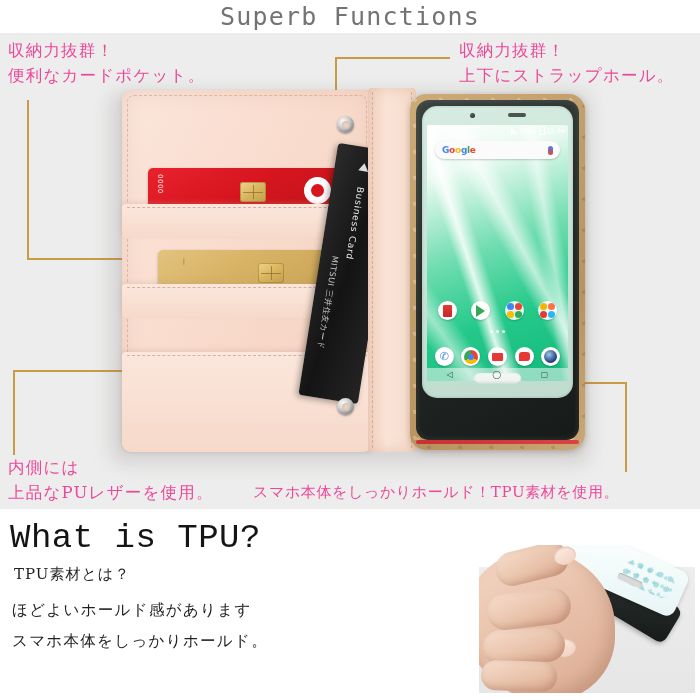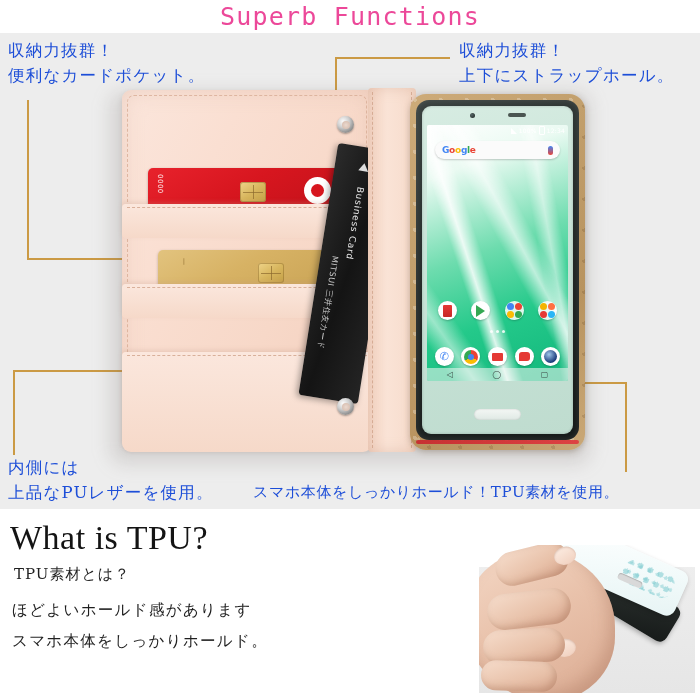--- a/index.html
+++ b/index.html
@@ -10,25 +10,25 @@
   }
   .page{position:relative;width:700px;height:700px;overflow:hidden;background:#fff;}
 
   
   .features{position:absolute;left:0;top:0;width:700px;height:509px;background:#ffffff;overflow:hidden;}
   .feat-bg{position:absolute;left:0;top:33px;width:700px;height:476px;background:#ededed;}
 
   .title{
     position:absolute;left:0;top:2px;width:700px;text-align:center;
     font-family:"DejaVu Sans Mono","Liberation Mono",monospace;
-    font-size:25px;letter-spacing:1.2px;color:#ec4899;font-weight:400;
+    font-size:25px;letter-spacing:1.2px;color:#737373;font-weight:400;
   }
 
   
-  .cap{position:absolute;color:#1d4ed8;font-size:16.5px;line-height:25px;
+  .cap{position:absolute;color:#ec4899;font-size:16.5px;line-height:25px;
        font-family:"DejaVu Serif","Liberation Serif",serif;letter-spacing:1.2px;white-space:nowrap;}
   .cap-tl{left:8px;top:38px;}
   .cap-tr{left:459px;top:38px;}
   .cap-bl{left:8px;top:455px;}
   .cap-br{left:253px;top:480px;}
   .cap-br .small{font-size:15px;letter-spacing:.6px;}
 
   
   .ln{position:absolute;background:#cb9a44;}
   .vl{width:2px;}
@@ -118,21 +118,21 @@
       radial-gradient(circle at 38% 70%, rgba(255,255,255,.45) 0 2px, transparent 2px),
       radial-gradient(circle at 80% 85%, rgba(90,60,30,.3) 0 2px, transparent 2px);
     background-size:26px 26px,31px 31px,22px 22px,28px 28px;}
   .redline{position:absolute;left:6px;right:6px;bottom:6px;height:4px;border-radius:2px;
     background:linear-gradient(90deg,#c9202a,#e0303a);opacity:.85;}
 
   .tpu{position:absolute;left:6px;top:6px;width:163px;height:340px;border-radius:13px;
     background:linear-gradient(150deg,#3a4240 0%,#252b29 45%,#161a19 100%);
     box-shadow:inset 0 0 6px rgba(255,255,255,.12);}
 
-  .phone{position:absolute;left:6px;top:6px;width:151px;height:328px;border-radius:9px;
+  .phone{position:absolute;left:6px;top:6px;width:151px;height:292px;border-radius:15px;
     background:linear-gradient(165deg,#d7ece2 0%,#c9e4d8 40%,#bfdccf 100%);
     box-shadow:inset 0 0 3px rgba(0,0,0,.2);}
   .earpiece{position:absolute;left:86px;top:7px;width:18px;height:4px;border-radius:2px;background:#4a5551;}
   .frontcam{position:absolute;left:48px;top:7px;width:5px;height:5px;border-radius:50%;
     background:radial-gradient(circle at 35% 35%,#566,#1b2220);}
   .screen{position:absolute;left:5px;top:19px;width:141px;height:256px;border-radius:2px;overflow:hidden;
     background:linear-gradient(160deg,#ffffff 0%,#eafaf2 18%,#6ddcae 48%,#24c98a 72%,#12b77c 100%);}
   .screen:before{content:"";position:absolute;inset:-20%;
     background:
       linear-gradient(72deg,transparent 36%,rgba(255,255,255,.85) 40%,transparent 45%),
@@ -159,21 +159,21 @@
   .dots i{width:3px;height:3px;border-radius:50%;background:rgba(255,255,255,.85);}
   .navbar{position:absolute;left:0;right:0;bottom:0;height:13px;z-index:3;
       display:flex;align-items:center;justify-content:space-around;background:rgba(245,248,246,.55);}
   .nv{font-family:"DejaVu Sans",sans-serif;font-size:8px;color:#3b4744;}
   .homebtn{position:absolute;left:52px;bottom:14px;width:47px;height:11px;border-radius:6px;
     background:linear-gradient(180deg,#f4f7f5,#dfe9e4);box-shadow:inset 0 0 2px rgba(0,0,0,.2);}
 
   
   .tpusec{position:absolute;left:0;top:509px;width:700px;height:191px;background:#ffffff;}
   .tpu-h1{position:absolute;left:10px;top:10px;
-    font-family:Liberation Serif, serif;font-size:34px;color:#141414;letter-spacing:.5px;text-align:center;}
+    font-family:Liberation Mono, monospace;font-size:34px;color:#141414;letter-spacing:.5px;text-align:center;}
   .tpu-sub{position:absolute;left:14px;top:56px;
     font-family:"DejaVu Serif","Liberation Serif",serif;font-size:15px;color:#1f1f1f;letter-spacing:1px;}
   .tpu-body{position:absolute;left:12px;top:86px;
     font-family:"DejaVu Serif","Liberation Serif",serif;font-size:15.5px;color:#1f1f1f;
     line-height:31px;letter-spacing:1.3px;}
   .tpu-body div{white-space:nowrap;}
 
   
   .handphoto{position:absolute;left:479px;top:36px;width:216px;height:148px;overflow:hidden;
     background:linear-gradient(180deg,#efefef 0%,#e6e6e6 100%);}

